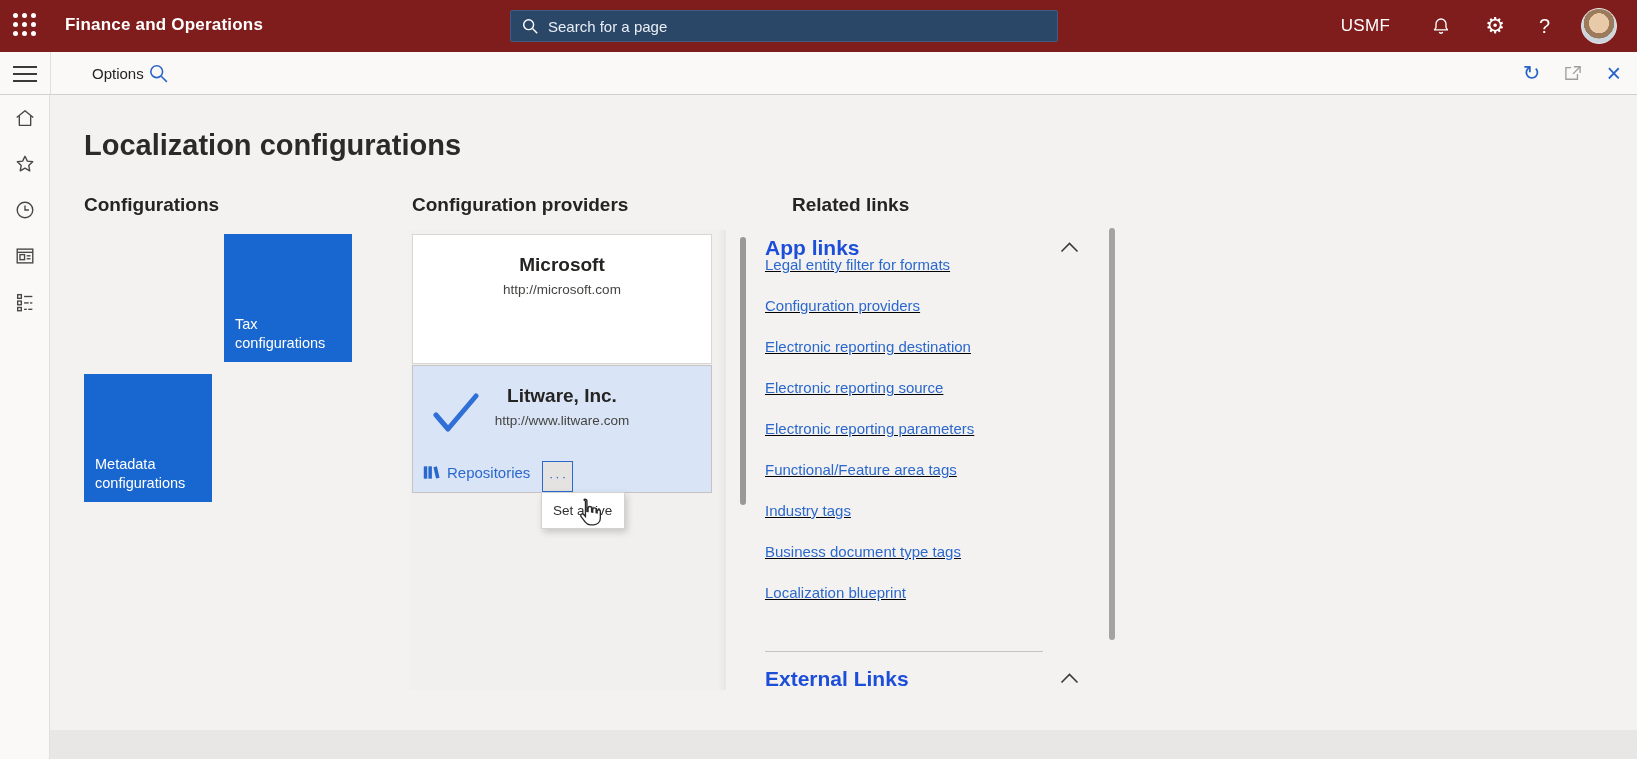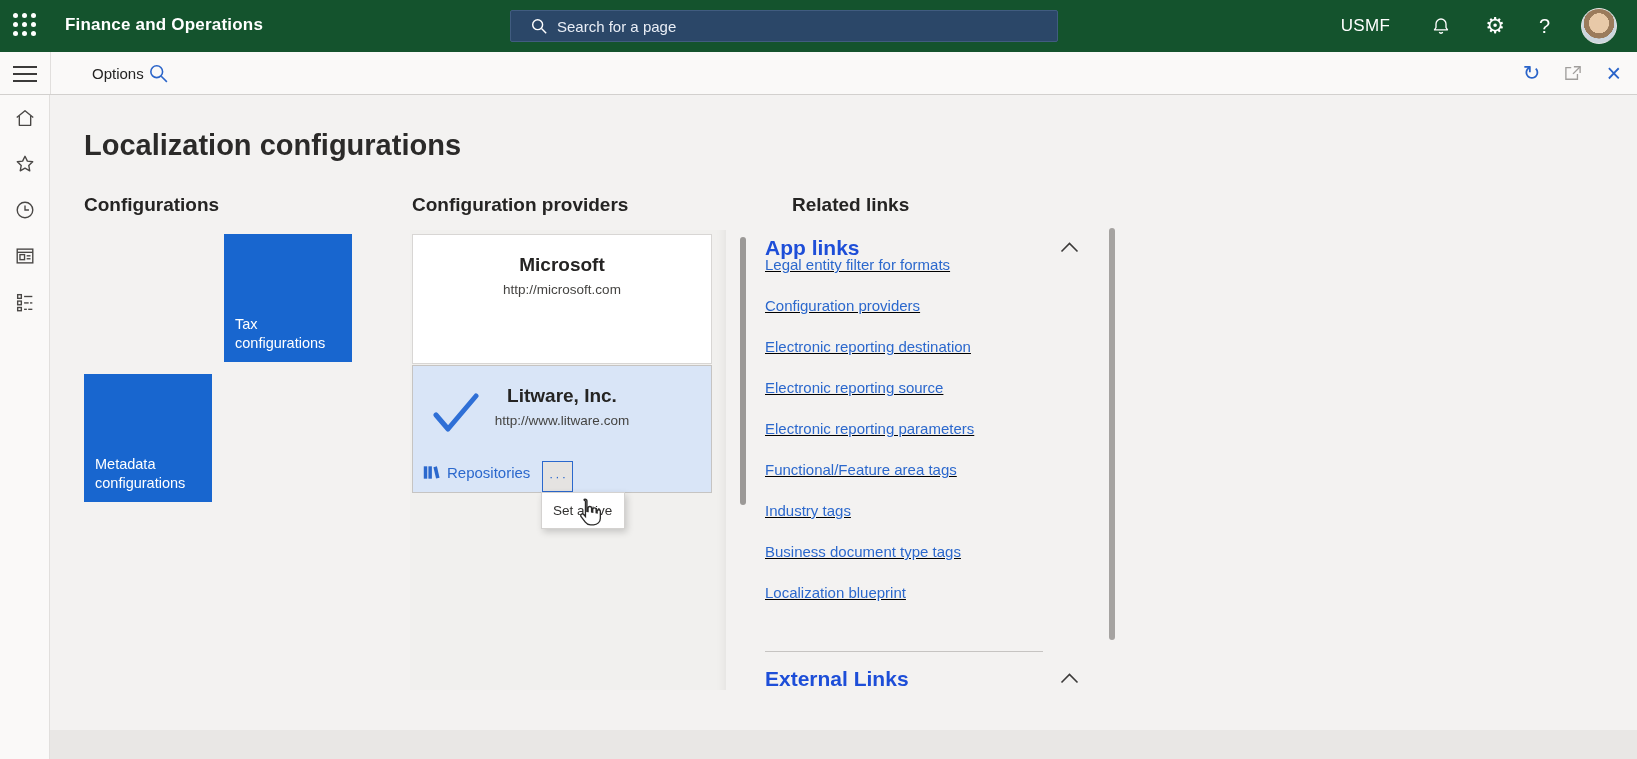--- a/index.html
+++ b/index.html
@@ -1,26 +1,26 @@
 <!DOCTYPE html>
 <html><head>
 <meta charset="utf-8">
 <style>
   * { margin:0; padding:0; box-sizing:border-box; }
   body { font-family:"Liberation Sans", sans-serif; background:#fff; }
   .stage { position:relative; width:1637px; height:759px; background:#f3f2f1; overflow:hidden; }
 
   
-  .topbar { position:absolute; top:0; left:0; width:100%; height:52px; background:#14532d; color:#fff; z-index:10; }
+  .topbar { position:absolute; top:0; left:0; width:100%; height:52px; background:#7f1d1d; color:#fff; z-index:10; }
   .waffle { position:absolute; left:13px; top:13px; width:27px; height:27px; display:grid;
             grid-template-columns:repeat(3,5px); grid-template-rows:repeat(3,5px); gap:4px; cursor:pointer; }
   .waffle span { width:5px; height:5px; background:#fff; border-radius:50%; }
   .app-title { position:absolute; left:65px; top:15px; font-size:17px; font-weight:700; letter-spacing:.2px; }
   .top-search { position:absolute; left:510px; top:10px; width:548px; height:32px; background:#2b4768;
-                border:1px solid #415c80; border-radius:2px; display:flex; align-items:center; padding:0 19px; }
+                border:1px solid #415c80; border-radius:2px; display:flex; align-items:center; padding:0 10px; }
   .top-search svg { flex:0 0 auto; margin-right:9px; }
   .top-search input { background:transparent; border:none; outline:none; color:#fff; font-size:15px; width:100%;
                       font-family:"Liberation Sans", sans-serif; }
   .top-search input::placeholder { color:#e9eef6; opacity:1; }
   .top-right { position:absolute; right:8px; top:0; height:52px; display:flex; align-items:center; }
   .top-item { padding:0 17px; display:flex; align-items:center; cursor:pointer; height:52px; }
   .company { font-size:17px; letter-spacing:.3px; padding:0 24px; }
   .gear-glyph { font-family:"DejaVu Sans", sans-serif; font-size:22px; line-height:1; }
   .help-glyph { font-size:20px; font-weight:400; }
   .avatar { width:36px; height:36px; border-radius:50%; margin:0 12px 0 14px;

